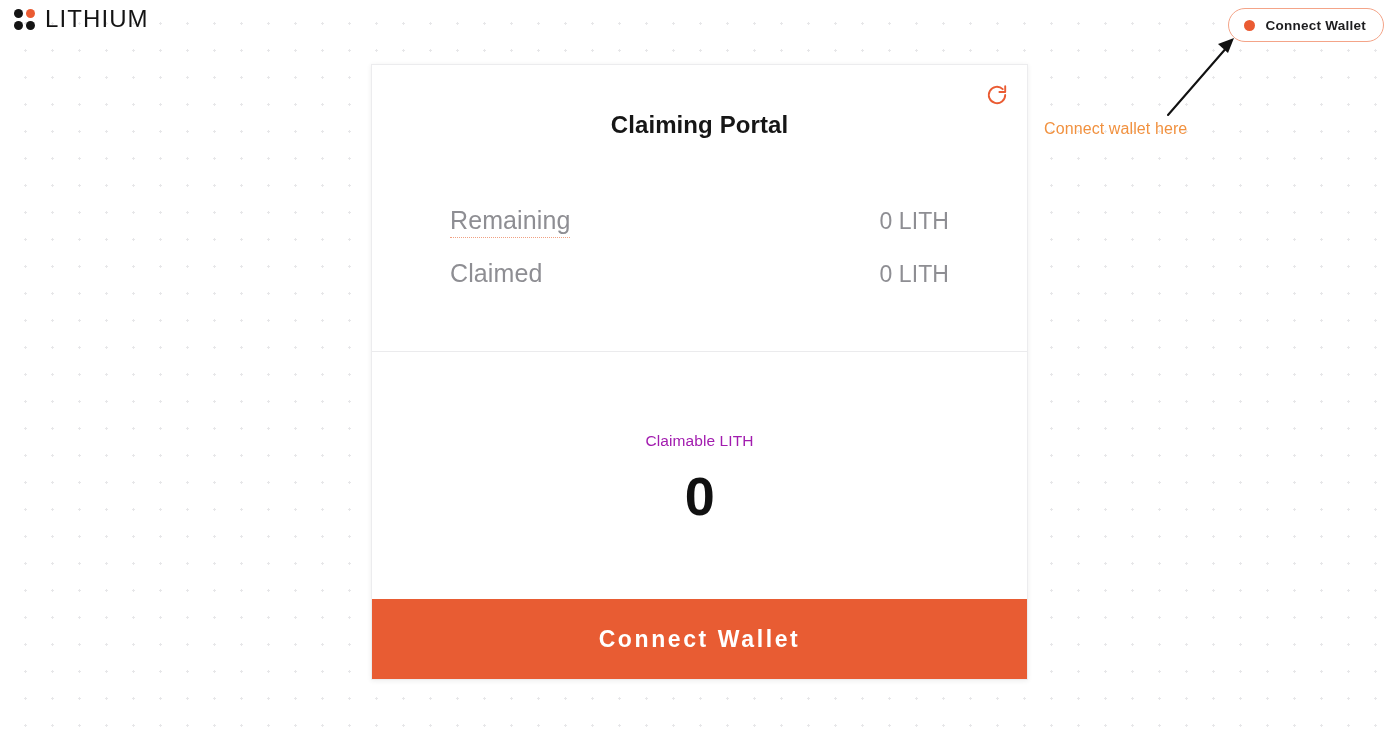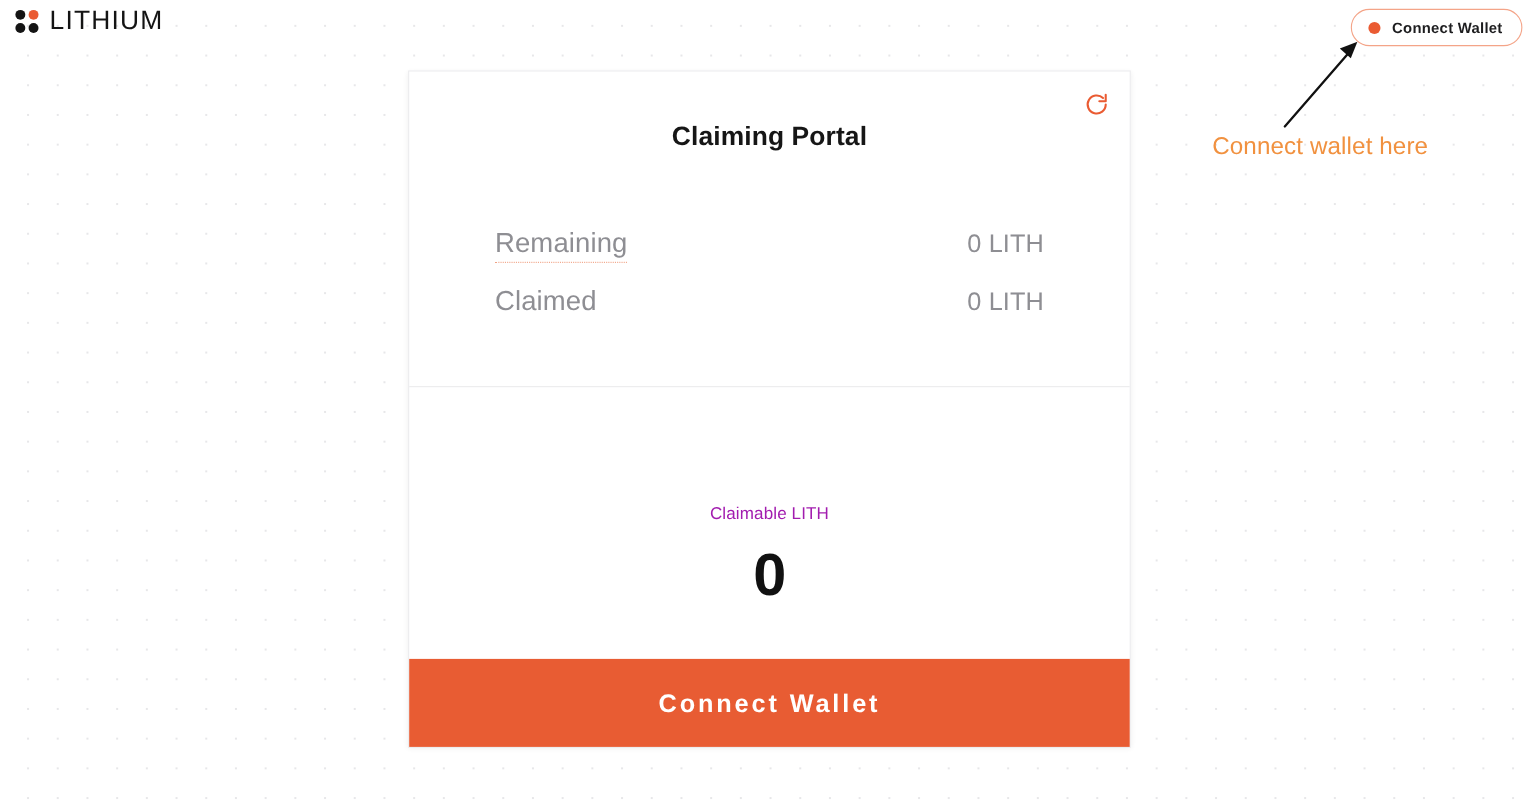--- a/index.html
+++ b/index.html
@@ -96,41 +96,40 @@
     position: absolute;
     left: 1150px;
     top: 30px;
     width: 100px;
     height: 95px;
     pointer-events: none;
   }
 
   .annotation-text {
     position: absolute;
-    left: 1102px;
+    left: 1044px;
     top: 120px;
-    font-size: 22px;
+    font-size: 16px;
     color: #f1913f;
     white-space: nowrap;
     letter-spacing: 0.1px;
   }
 
   
   .card {
     position: absolute;
     left: 371px;
     top: 64px;
     width: 657px;
     height: 616px;
     background: #ffffff;
     border: 1px solid #ececee;
     box-shadow: 0 1px 5px rgba(20, 20, 20, 0.07);
     display: flex;
     flex-direction: column;
-    gap: 27px;
   }
 
   .card-top {
     position: relative;
     height: 287px;
     flex: none;
     border-bottom: 1px solid #ebebed;
   }
 
   .refresh-btn {

